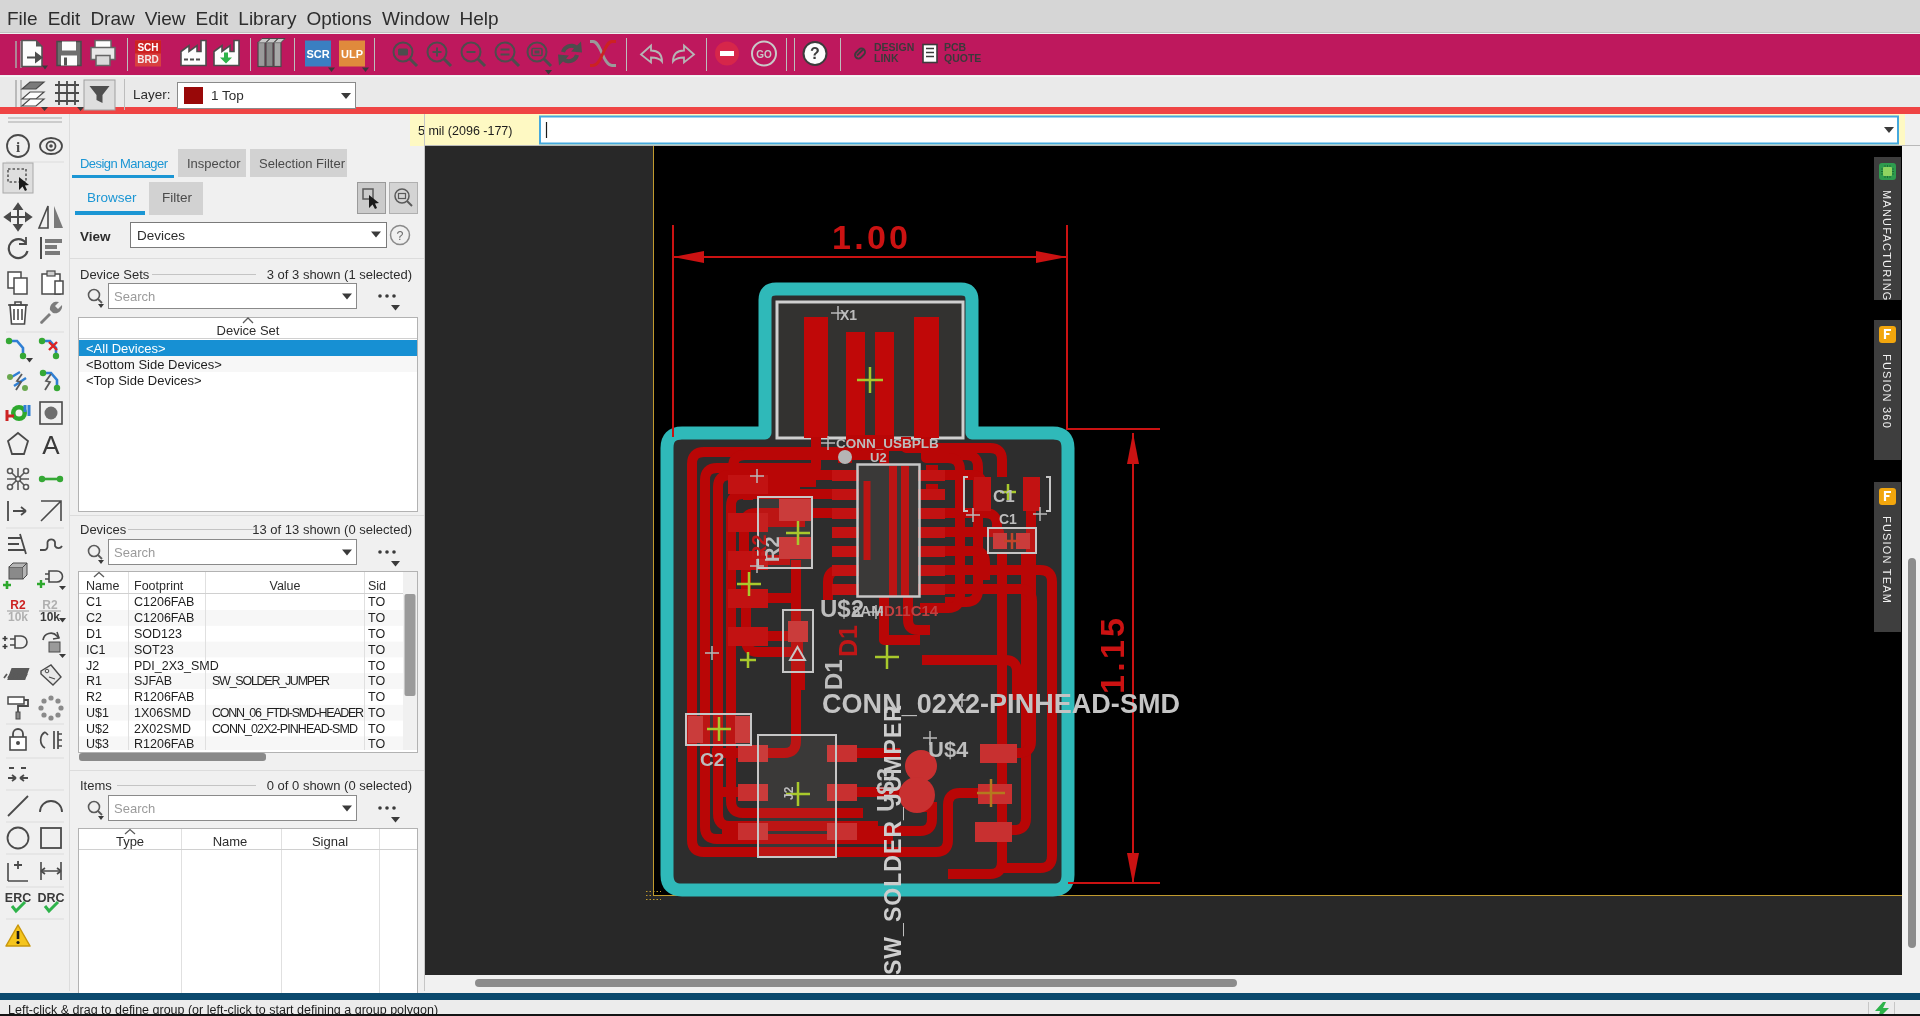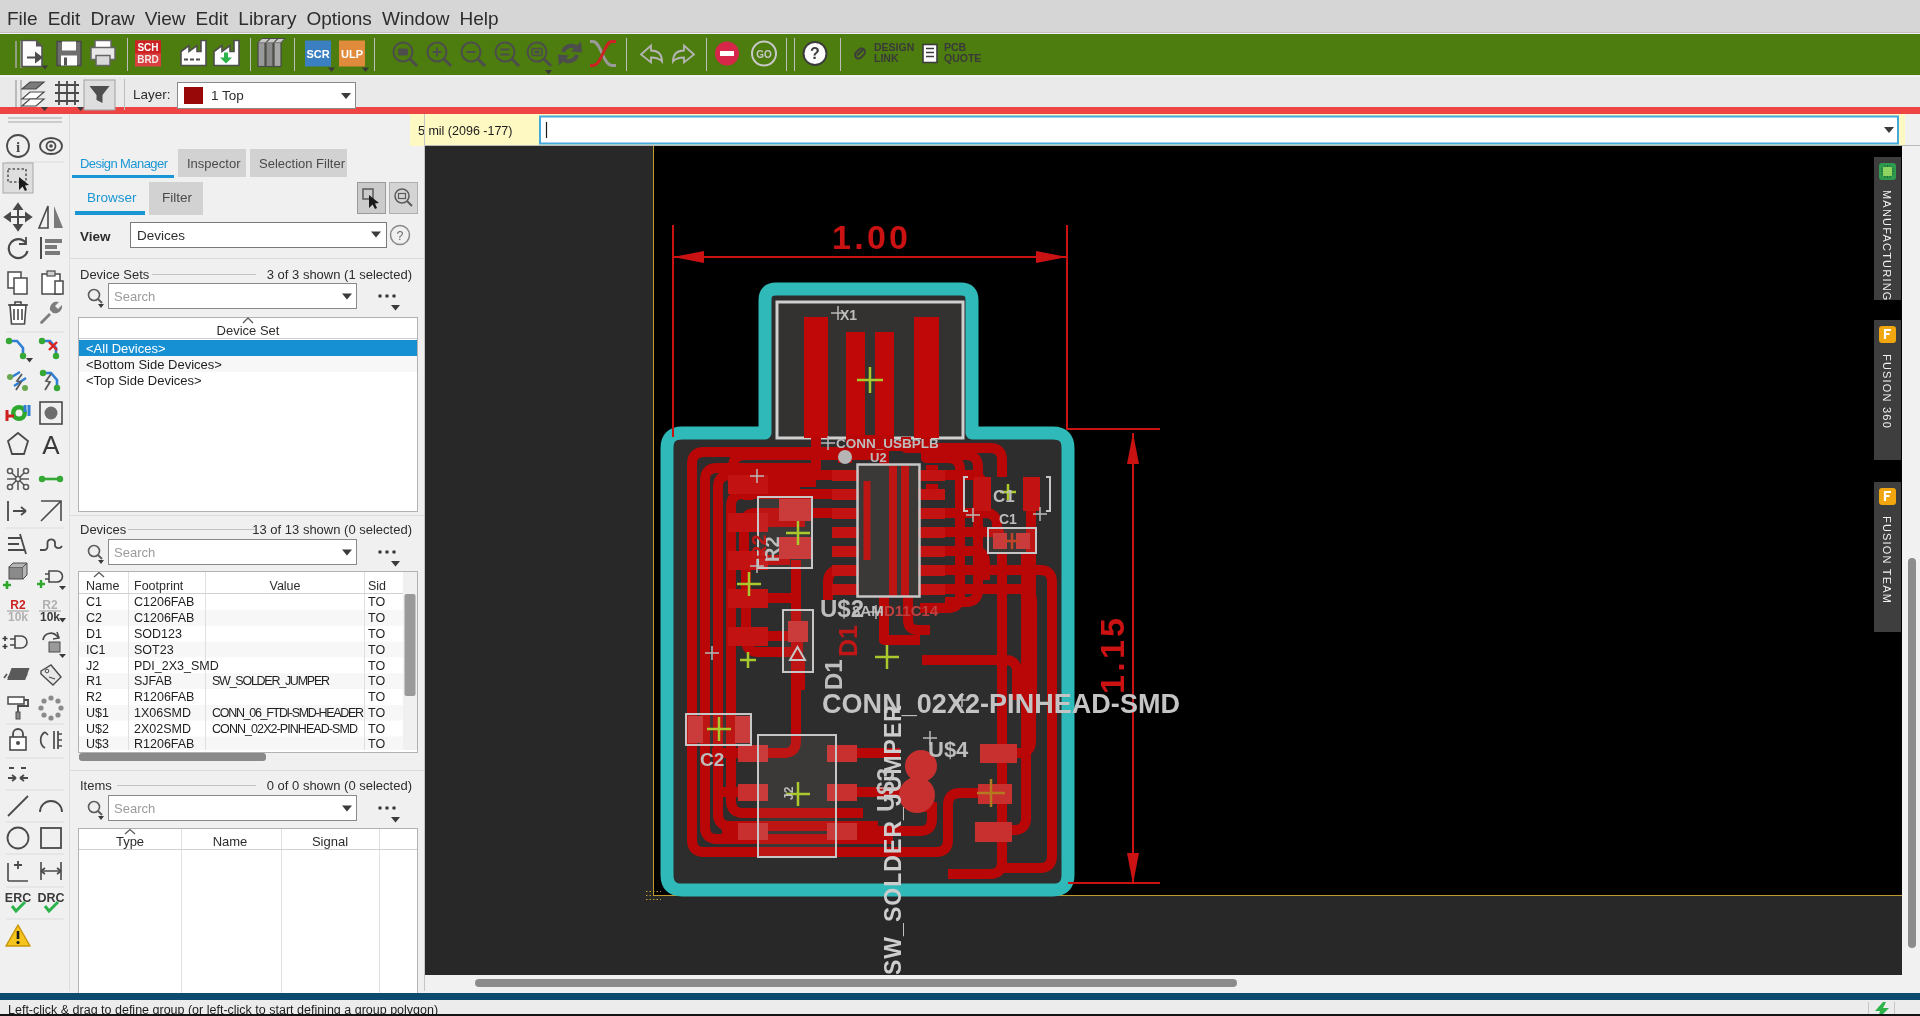--- a/index.html
+++ b/index.html
@@ -2,21 +2,21 @@
 <html><head>
 <meta charset="utf-8">
 <style>
 * { margin:0; padding:0; box-sizing:border-box; }
 html,body { width:1920px; height:1016px; overflow:hidden; background:#f0f0f0;
   font-family:"Liberation Sans", sans-serif; }
 .abs { position:absolute; }
 #menubar { position:absolute; left:0; top:0; width:1920px; height:33px;
   background:#d6d6d6; border-bottom:1px solid #c2c2c2; }
 #menubar { padding-left:7px; } #menubar span { display:inline-block; font-size:19px; color:#2d2d2d; padding-top:8px; margin-right:10px; }
-#toolbar1 { position:absolute; left:0; top:34px; width:1920px; height:41px; background:#4d7c0f; }
+#toolbar1 { position:absolute; left:0; top:34px; width:1920px; height:41px; background:#be185d; }
 #toolbar2 { position:absolute; left:0; top:76px; width:1920px; height:38px;
   background:#eaeaea; border-top:1px solid #f5f5f5; border-bottom:7px solid #ef4444; }
 #lefttools { position:absolute; left:0; top:114px; width:70px; height:877px;
   background:#f0f0f0; border-right:1px solid #dddddd; }
 #panel { position:absolute; left:70px; top:114px; width:355px; height:877px; background:#f0f0f0;margin-top:34px; }
 #canvas { position:absolute; left:425px; top:146px; width:1605px; height:829px; background:#282828;font-weight:bold; }
 #cmdrow { position:absolute; left:404px; top:114px; width:1495px; height:32px; background:#fef9c3;margin-left:6px; }
 #statusbar { position:absolute; left:0; top:993px; width:1920px; height:21px;
   background:#ececec; border-top:7px solid #0c4a6e; }
 #statusbar .txt { position:absolute; left:8px; top:3px; font-size:12.5px; color:#1c1c1c; }

